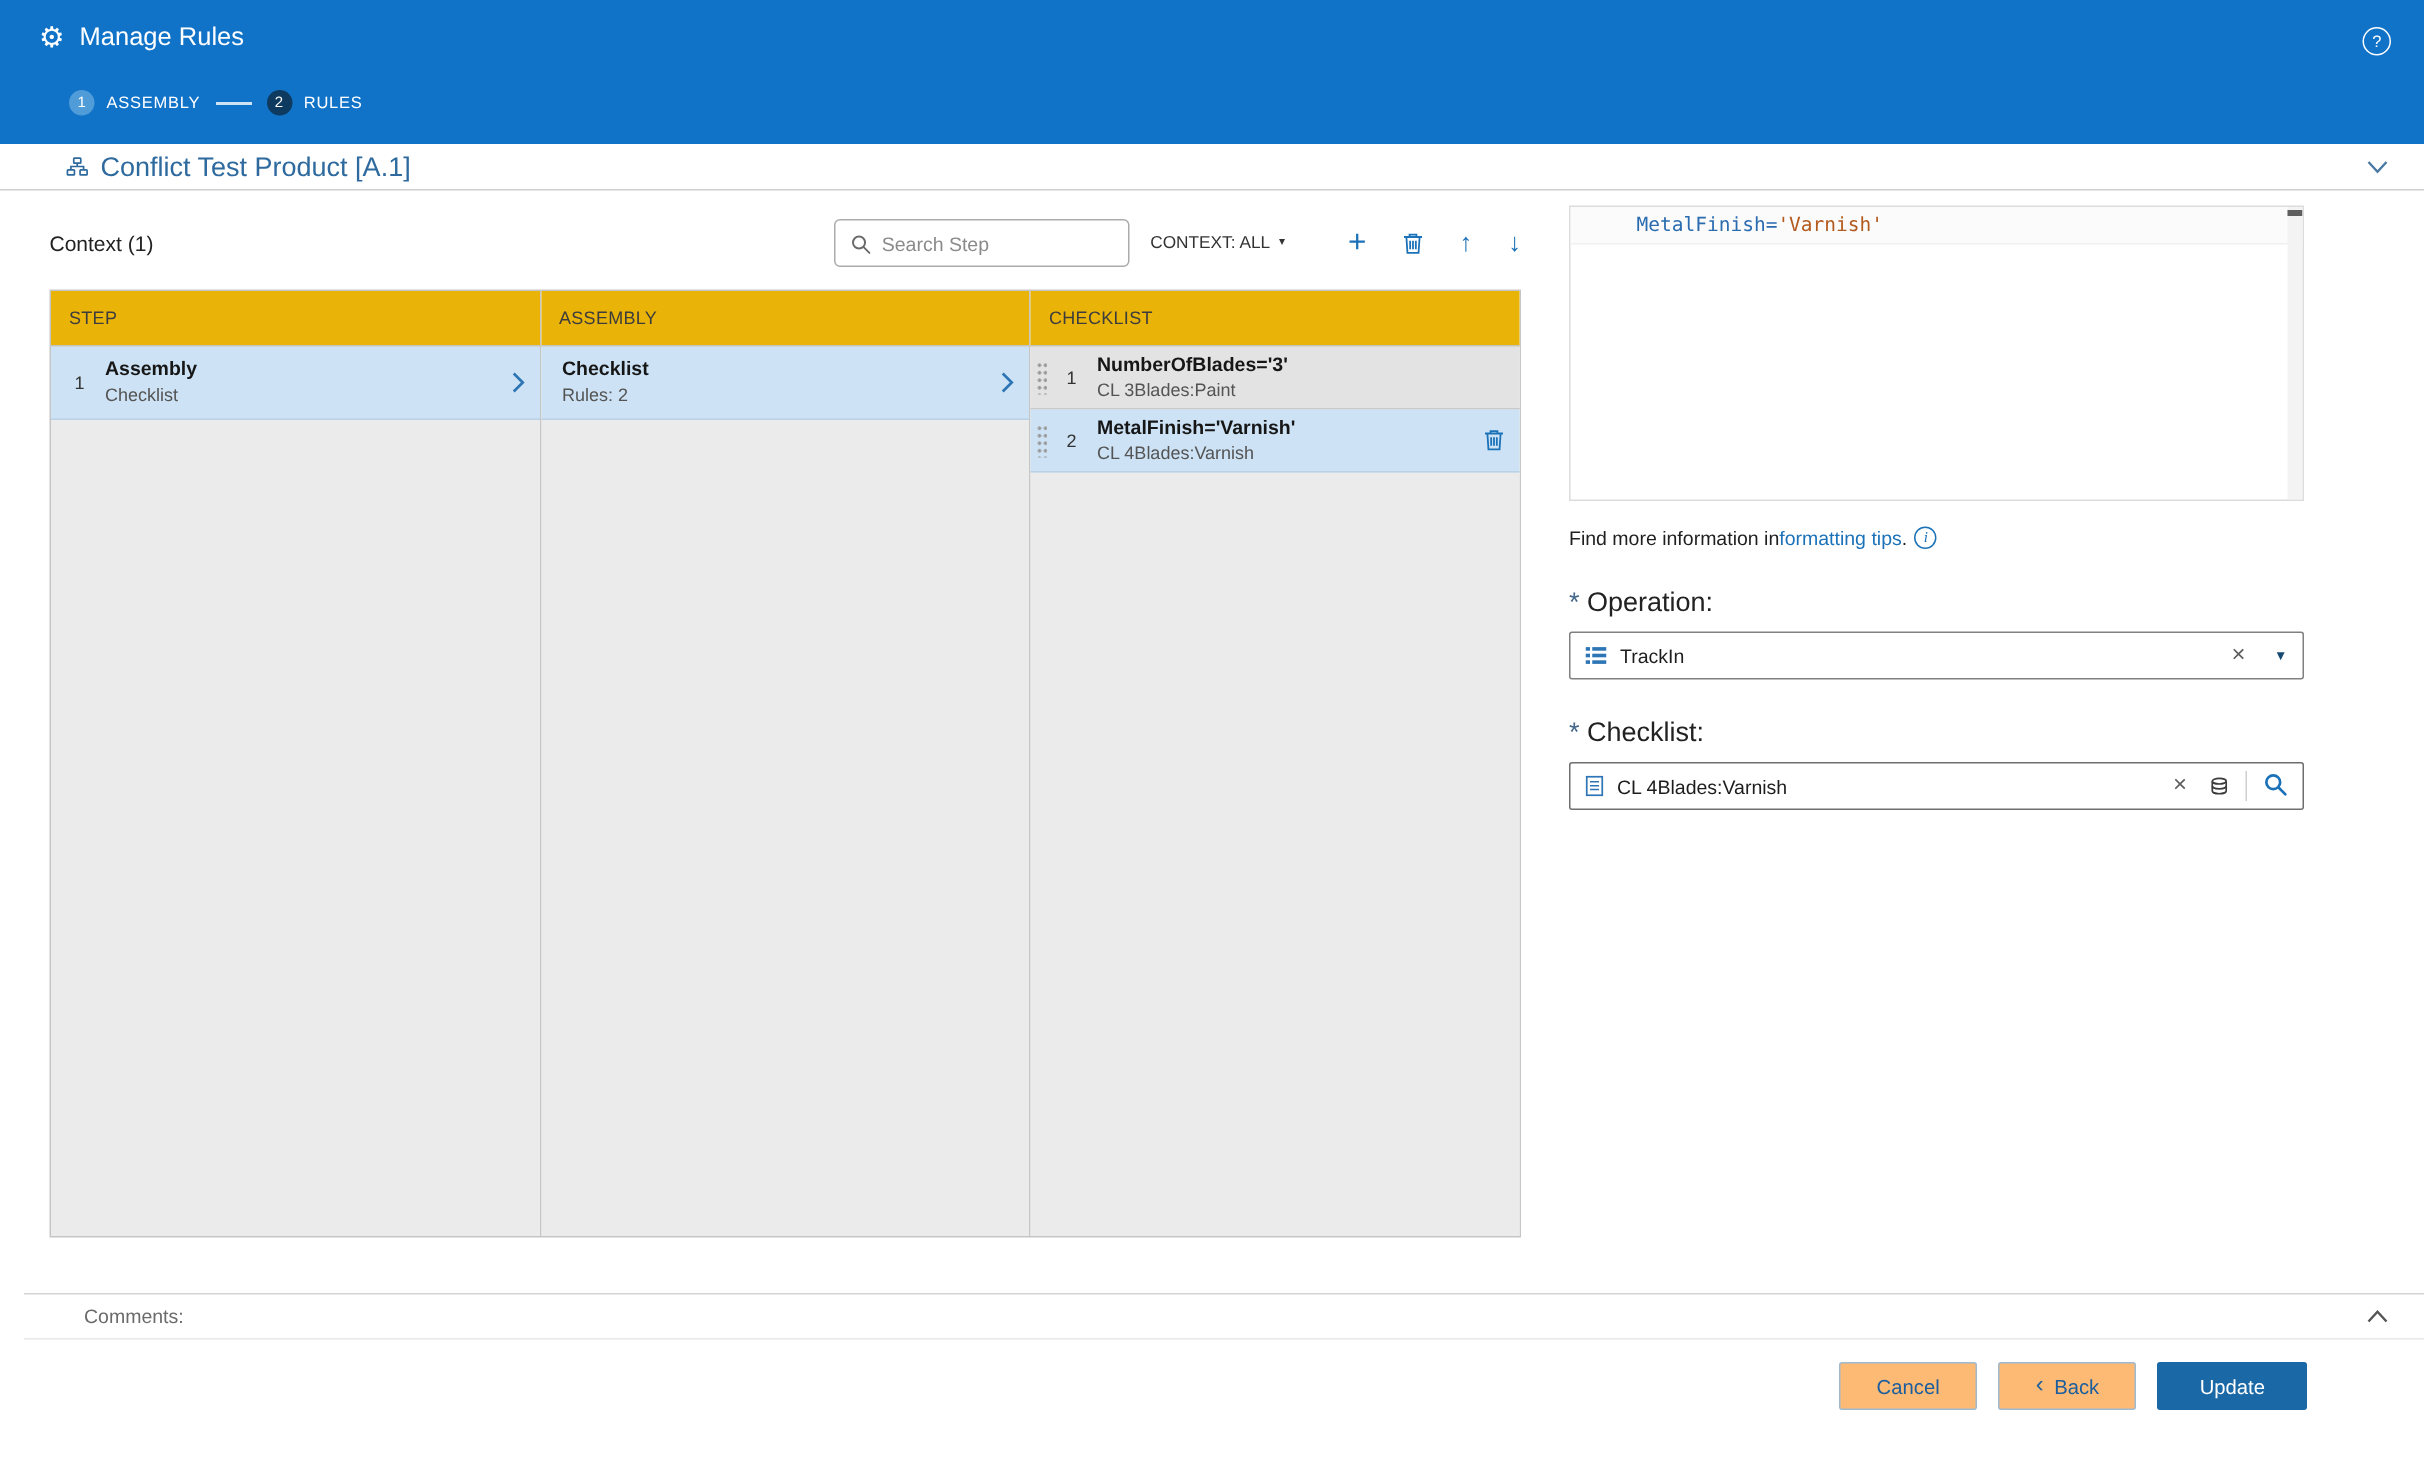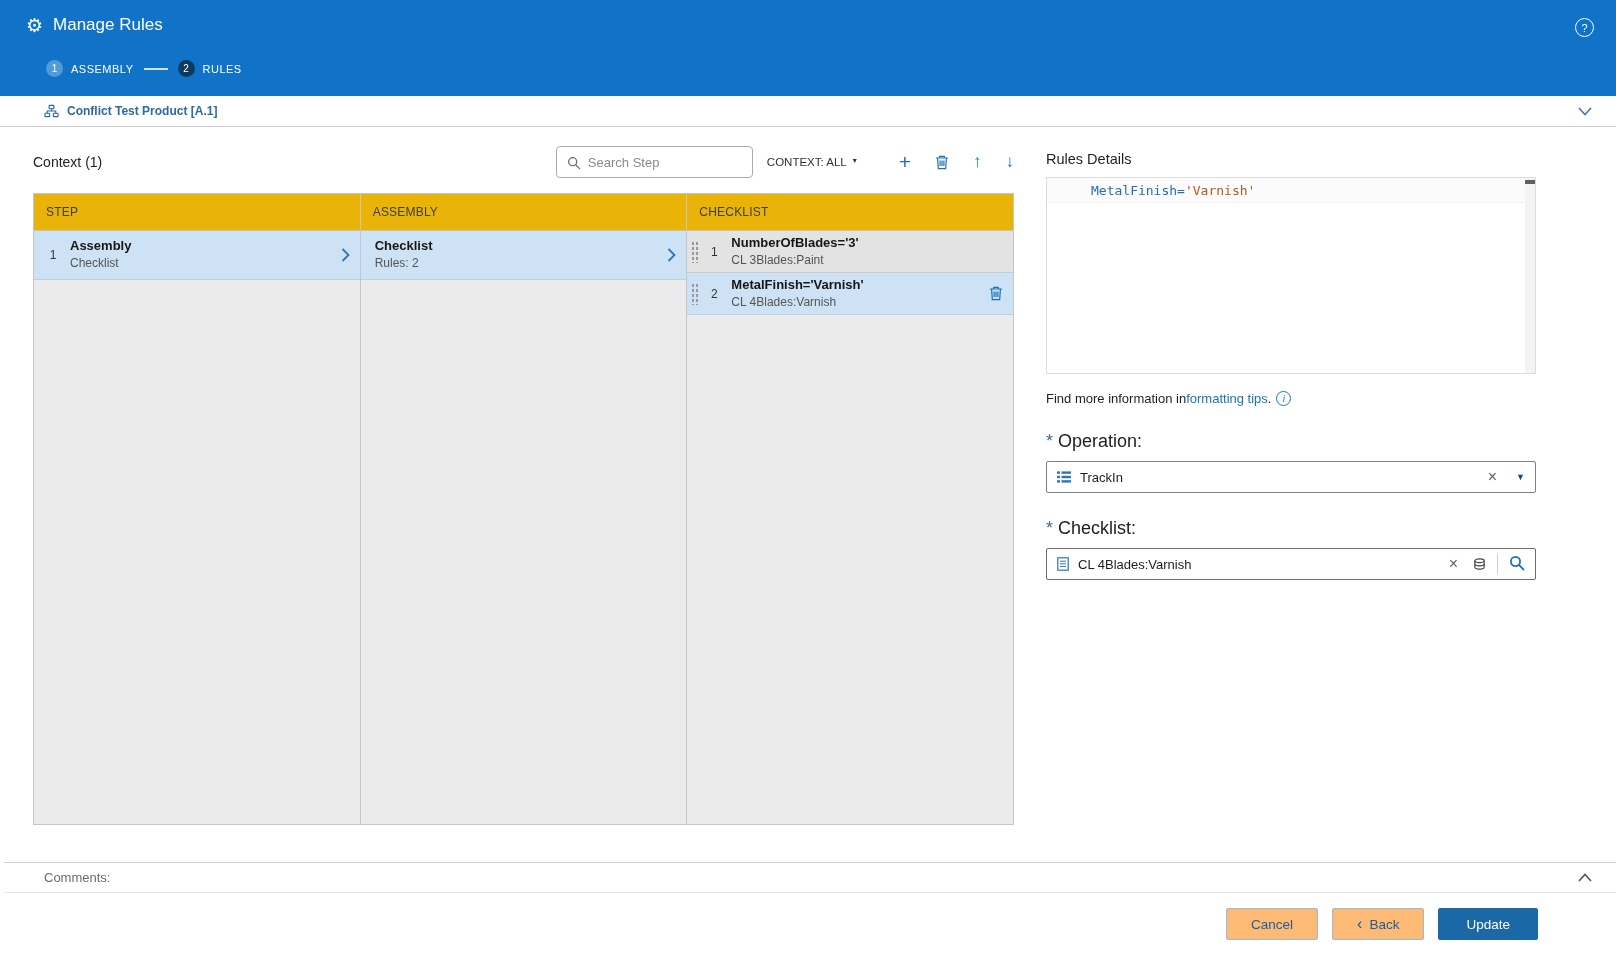--- a/index.html
+++ b/index.html
@@ -25,21 +25,21 @@
   .step { display: flex; align-items: center; cursor: pointer; }
   .step-circle { width: 17px; height: 17px; border-radius: 50%; font-size: 10px; display: flex; align-items: center; justify-content: center; color: #fff; }
   .step-done { background: #4f9cd9; }
   .step-active { background: #0e3a5f; }
   .step-label { margin-left: 8px; font-size: 11px; letter-spacing: 0.5px; color: #fff; }
   .step-line { width: 24px; height: 2px; background: #cfe3f4; margin: 0 10px; }
 
   
   .breadcrumb { position: absolute; top: 96px; left: 0; right: 0; height: 31px; background: #fff; border-bottom: 1px solid #cfcfcf; display: flex; align-items: center; padding: 0 24px 0 44px; color: #2e6a9e; }
   .bc-icon { display: flex; margin-right: 8px; color: #2e6a9e; }
-  .bc-label { font-size: 12px; cursor: pointer; font-weight: bold; }
+  .bc-label { font-size: 18px; cursor: pointer; }
   .bc-chevron { margin-left: auto; color: #4a7aa5; display: flex; cursor: pointer; }
 
   
   .main-left { position: absolute; left: 33px; top: 127px; width: 981px; }
   .left-toolbar { display: flex; align-items: center; height: 46px; margin-top: 12px; }
   .context-title { font-size: 14px; color: #222; }
   .search-box { margin-left: auto; width: 197px; height: 32px; border: 1px solid #ababab; border-radius: 4px; background: #fff; position: relative; display: flex; align-items: center; }
   .search-box .search-icon { position: absolute; left: 10px; top: 9px; color: #6b6b6b; display: flex; }
   .search-input { width: 100%; height: 100%; padding: 0 8px 0 31px; font-size: 13px; color: #333; }
   .search-input::placeholder { color: #8a8a8a; }
@@ -88,21 +88,21 @@
   .op-icon { display: flex; color: #2e75b6; margin-right: 9px; flex: none; }
   .doc-icon { display: flex; color: #2e75b6; margin-right: 9px; flex: none; }
   .combo-value { font-size: 13px; color: #1d1d1d; white-space: nowrap; }
   .clear-btn { margin-left: auto; color: #5f5f5f; font-size: 16px; line-height: 1; display: flex; }
   .combo-caret { margin-left: 19px; color: #174a73; font-size: 9px; }
   .vh-icon { margin-left: 15px; color: #3c3c3c; display: flex; cursor: pointer; }
   .vdiv { width: 1px; height: 20px; background: #cfcfcf; margin: 0 11px; }
   .search-btn { color: #1b72b8; display: flex; }
 
   
-  .comments { position: absolute; left: 4px; right: 0; top: 862px; height: 31px; border-top: 1px solid #d4d4d4; border-bottom: 1px solid #e8e8e8; display: flex; align-items: center; padding: 0 24px 0 40px; color: #6b6b6b; font-size: 13px; background: #fff; cursor: pointer; }
+  .comments { position: absolute; left: 16px; right: 0; top: 862px; height: 31px; border-top: 1px solid #d4d4d4; border-bottom: 1px solid #e8e8e8; display: flex; align-items: center; padding: 0 24px 0 40px; color: #6b6b6b; font-size: 13px; background: #fff; cursor: pointer; }
   .comments-chevron { margin-left: auto; color: #555; display: flex; }
   .footer-buttons { position: absolute; top: 908px; right: 78px; display: flex; gap: 14px; }
   .btn { height: 32px; padding: 0 24px; font-size: 13.5px; border-radius: 2px; display: flex; align-items: center; justify-content: center; gap: 7px; }
   .btn-secondary { background: #fdba74; border: 1px solid #9fb9cf; color: #1b5e9e; }
   .btn-primary { background: #1a68a6; border: 1px solid #1a68a6; color: #fff; padding: 0 27px; }
   .back-chev { font-size: 16px; line-height: 1; }
 </style>
 </head>
 <body>
 
@@ -238,21 +238,20 @@
                   <path d="M1 3h12M4.7 3V1.4h4.6V3M2.6 3l.7 10.6h7.4L11.4 3M5.1 5.5v5.6M7 5.5v5.6M8.9 5.5v5.6" fill="none" stroke="currentColor" stroke-width="1.2"></path>
                 </svg>
             </span>
           </button>
         </div>
       </div>
     </div>
   </section>
 
   <aside class="details">
-    <h2 class="details-title">Rules Details</h2>
 
     <div class="editor">
       <div class="code-line"><span class="code-kw">MetalFinish=</span><span class="code-str">'Varnish'</span></div>
       <div class="editor-scrollbar">
         <span class="editor-thumb"></span>
       </div>
     </div>
 
     <p class="info-line">
       <span>Find more information in </span>

